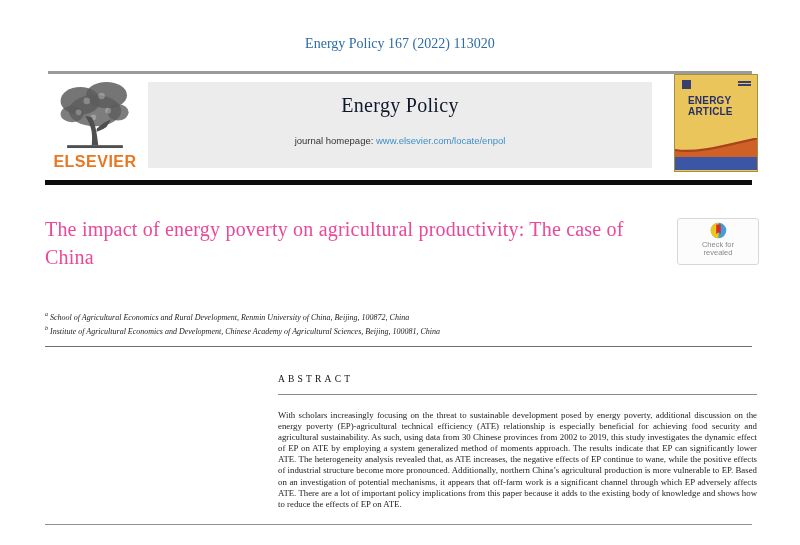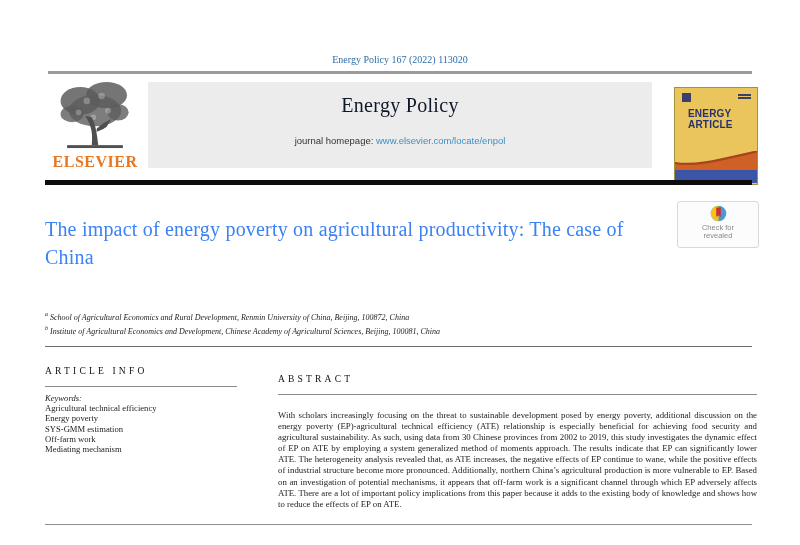--- a/index.html
+++ b/index.html
@@ -1,54 +1,54 @@
 <!DOCTYPE html>
 <html style="--link-blue: #3f8fc5; --citation-blue: #2d6ca5; --elsevier-orange: #e87722; --banner-gray: #ececec; --cover-gold: #e9c55c; --cover-navy: #26306b; --cover-hill-orange: #cf6127; --cover-band-blue: #3c55a4;"><head>
 <meta charset="utf-8">
 <style>
   html,body{margin:0;padding:0;background:#ffffff;}
   .page{position:relative;width:800px;height:545px;background:#fff;overflow:hidden;
         font-family:"Liberation Serif",serif;color:#1b1b1b;}
 
   .citation{position:absolute;top:36px;left:0;width:100%;text-align:center;
-            font-size:10px;color:var(--citation-blue,#2d6ca5);margin-top:18px;}
+            font-size:14px;color:var(--citation-blue,#2d6ca5);}
 
   .mast-top-rule{position:absolute;left:48px;top:71px;width:704px;height:3px;background:#9b9b9b;}
 
   .logo-block{position:absolute;left:45px;top:76px;width:100px;height:102px;text-align:center;}
   .logo-block svg{display:block;margin:0 auto;}
-  .elsevier-text{font-family:Liberation Serif, serif;font-size:16px;font-weight:600;
+  .elsevier-text{font-family:Liberation Sans, sans-serif;font-size:16px;font-weight:600;
                  color:var(--elsevier-orange,#e87722);letter-spacing:.5px;margin-top:1px;}
 
   .banner{position:absolute;left:148px;top:82px;width:504px;height:86px;
           background:var(--banner-gray,#ececec);text-align:center;}
   .contents-line{margin-top:8px;font-size:10px;color:#222;}
   .journal-name{margin-top:12px;font-size:20px;color:#0f172a;letter-spacing:.3px;}
   .homepage-line{margin-top:18px;font-family:"Liberation Sans",sans-serif;font-size:9.5px;color:#333;}
   .link{color:var(--link-blue,#3f8fc5);text-decoration:none;cursor:pointer;}
 
-  .cover{position:absolute;left:674px;top:87px;width:84px;height:98px;
+  .cover{position:absolute;left:674px;top:74px;width:84px;height:98px;
          background:var(--cover-gold,#e9c55c);border:1px solid #a3913f;box-sizing:border-box;overflow:hidden;}
   .cover-logo{position:absolute;left:7px;top:5px;width:9px;height:9px;background:#3a3f6e;}
   .cover-lines i{position:absolute;right:6px;height:1.5px;width:13px;background:#3a3f6e;display:block;}
   .cover-lines i:first-child{top:6px;} .cover-lines i:last-child{top:9px;}
   .cover-title{position:absolute;left:13px;top:20px;font-family:"Liberation Sans",sans-serif;
                font-weight:bold;font-size:10px;line-height:11px;color:var(--cover-navy,#26306b);letter-spacing:.2px;}
   .cover-hill{position:absolute;left:0;bottom:13px;width:84px;height:20px;display:block;}
   .cover-band{position:absolute;left:0;bottom:1px;width:100%;height:13px;background:var(--cover-band-blue,#3c55a4);}
 
   .black-rule{position:absolute;left:45px;top:180px;width:707px;height:5px;background:#0d0d0d;}
 
-  .badge{position:absolute;left:677px;top:201px;width:80px;height:45px;background:#fcfcfc;
+  .badge{position:absolute;left:677px;top:218px;width:80px;height:45px;background:#fcfcfc;
          border:1px solid #d8d8d8;border-radius:3px;text-align:center;cursor:pointer;
          font-family:"Liberation Sans",sans-serif;font-size:7.5px;line-height:8px;color:#8a8a8a;}
   .badge svg{margin-top:3px;}
 
   .title{position:absolute;left:45px;top:216px;width:630px;margin:0;font-weight:400;
-         font-size:20px;line-height:27.5px;color:#3b82f6;letter-spacing:.2px;}
+         font-size:20px;line-height:27.5px;color:#ec4899;letter-spacing:.2px;}
 
   .authors{position:absolute;left:45px;top:281px;width:680px;font-size:13.5px;color:#111;}
   .authors sup{font-size:8.5px;color:var(--link-blue,#3f8fc5);position:relative;top:-1px;margin-left:1px;}
 
   .affils{position:absolute;left:45px;top:309px;width:680px;font-size:8px;font-style:italic;
           line-height:10.5px;color:#1c1c1c;}
   .affils sup{font-size:6px;margin-right:2px;}
 
   .rule-full{position:absolute;left:45px;width:707px;height:1px;background:#6f6f6f;}
   .rule-1{top:346px;} .rule-bottom{top:524px;background:#8f8f8f;}
@@ -134,32 +134,20 @@
   <h1 class="title">The impact of energy poverty on agricultural productivity: The case of China</h1>
 
 
   <div class="affils">
       <div><sup>a</sup>School of Agricultural Economics and Rural Development, Renmin University of China, Beijing, 100872, China</div>
       <div><sup>b</sup>Institute of Agricultural Economics and Development, Chinese Academy of Agricultural Sciences, Beijing, 100081, China</div>
     </div>
 
   <div class="rule-full rule-1"></div>
 
-  <div class="col-left">
-    <div class="section-heading">ARTICLE INFO</div>
-    <div class="heading-rule"></div>
-    <div class="kw-label">Keywords:</div>
-    <div>
-        <div class="kw-item">Agricultural technical efficiency</div>
-        <div class="kw-item">Energy poverty</div>
-        <div class="kw-item">SYS-GMM estimation</div>
-        <div class="kw-item">Off-farm work</div>
-        <div class="kw-item">Mediating mechanism</div>
-      </div>
-  </div>
 
   <div class="col-right">
     <div class="section-heading">ABSTRACT</div>
     <div class="heading-rule"></div>
     <p class="abstract-text">With scholars increasingly focusing on the threat to sustainable development posed by energy poverty, additional discussion on the energy poverty (EP)-agricultural technical efficiency (ATE) relationship is especially beneficial for achieving food security and agricultural sustainability. As such, using data from 30 Chinese provinces from 2002 to 2019, this study investigates the dynamic effect of EP on ATE by employing a system generalized method of moments approach. The results indicate that EP can significantly lower ATE. The heterogeneity analysis revealed that, as ATE increases, the negative effects of EP continue to wane, while the positive effects of industrial structure become more pronounced. Additionally, northern China’s agricultural production is more vulnerable to EP. Based on an investigation of potential mechanisms, it appears that off-farm work is a significant channel through which EP adversely affects ATE. There are a lot of important policy implications from this paper because it adds to the existing body of knowledge and shows how to reduce the effects of EP on ATE.</p>
   </div>
 
   <div class="rule-full rule-bottom"></div>
 
 </div>

